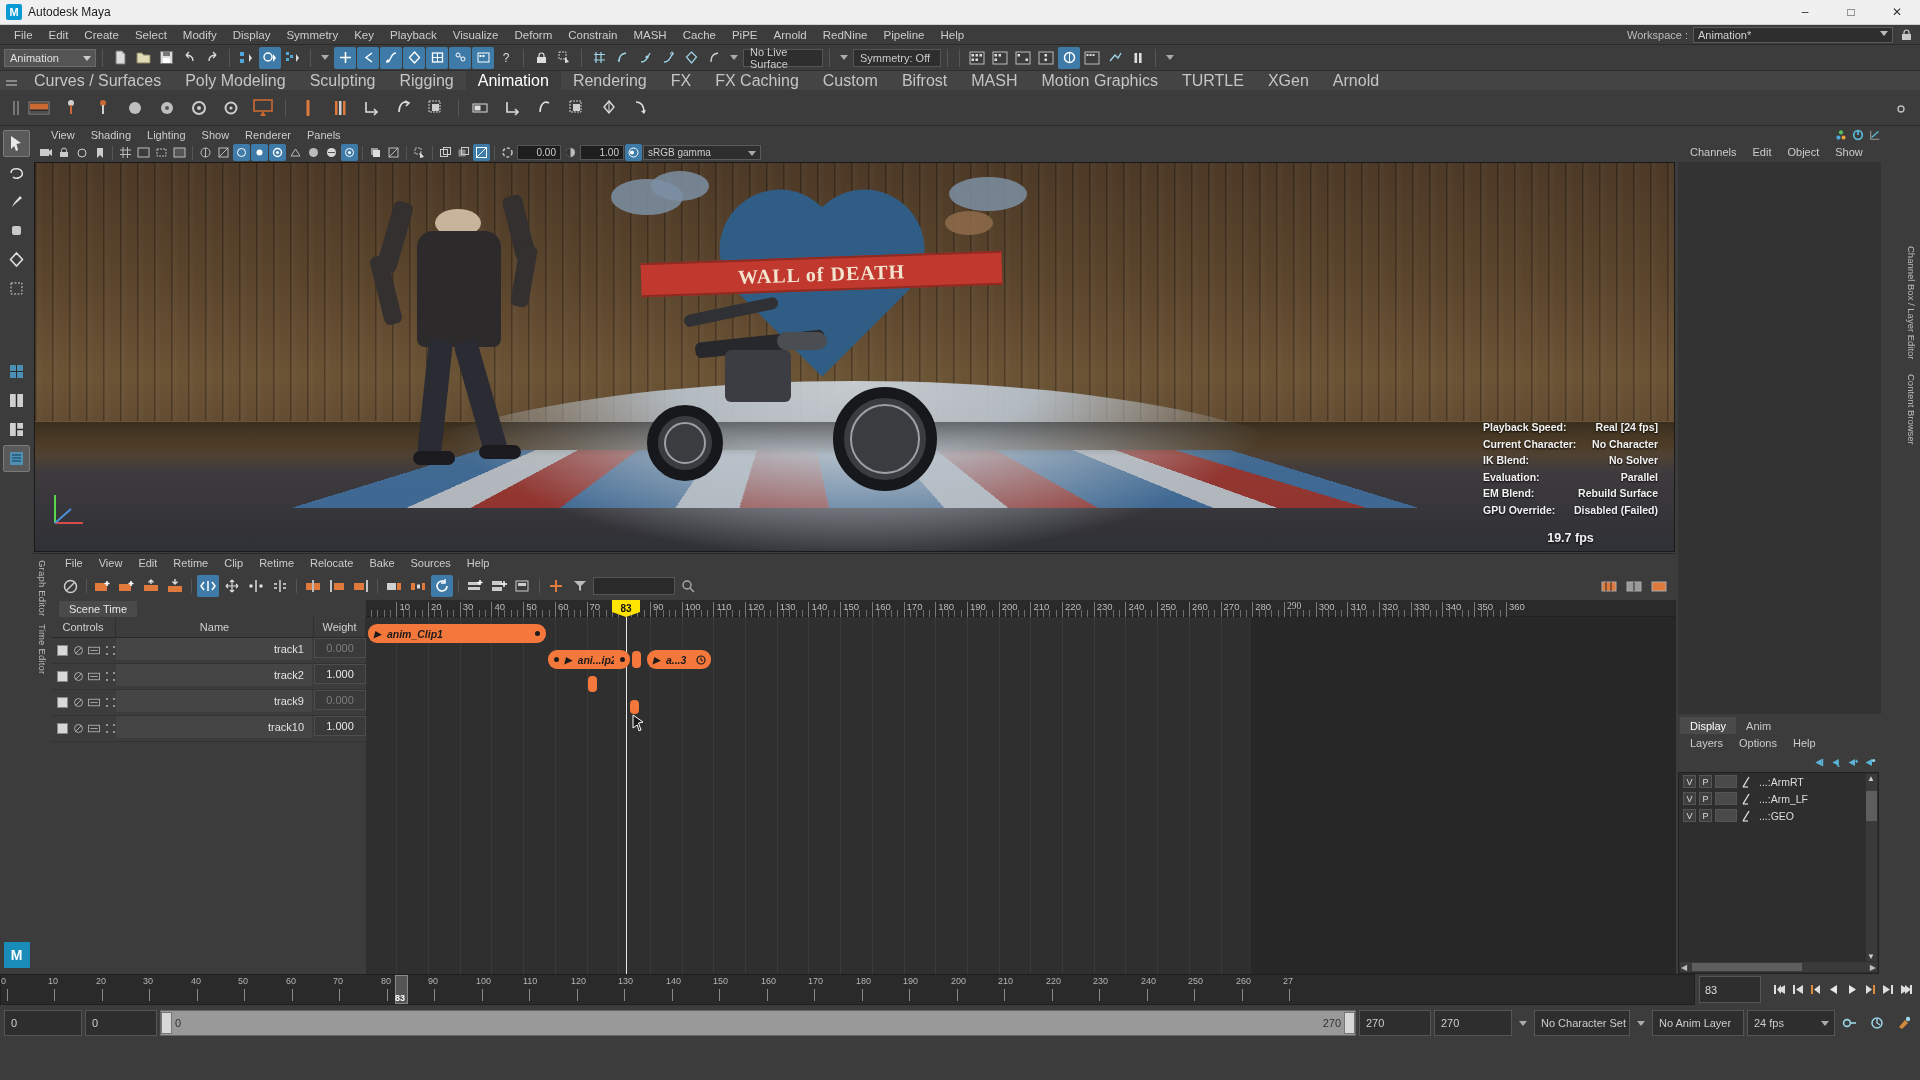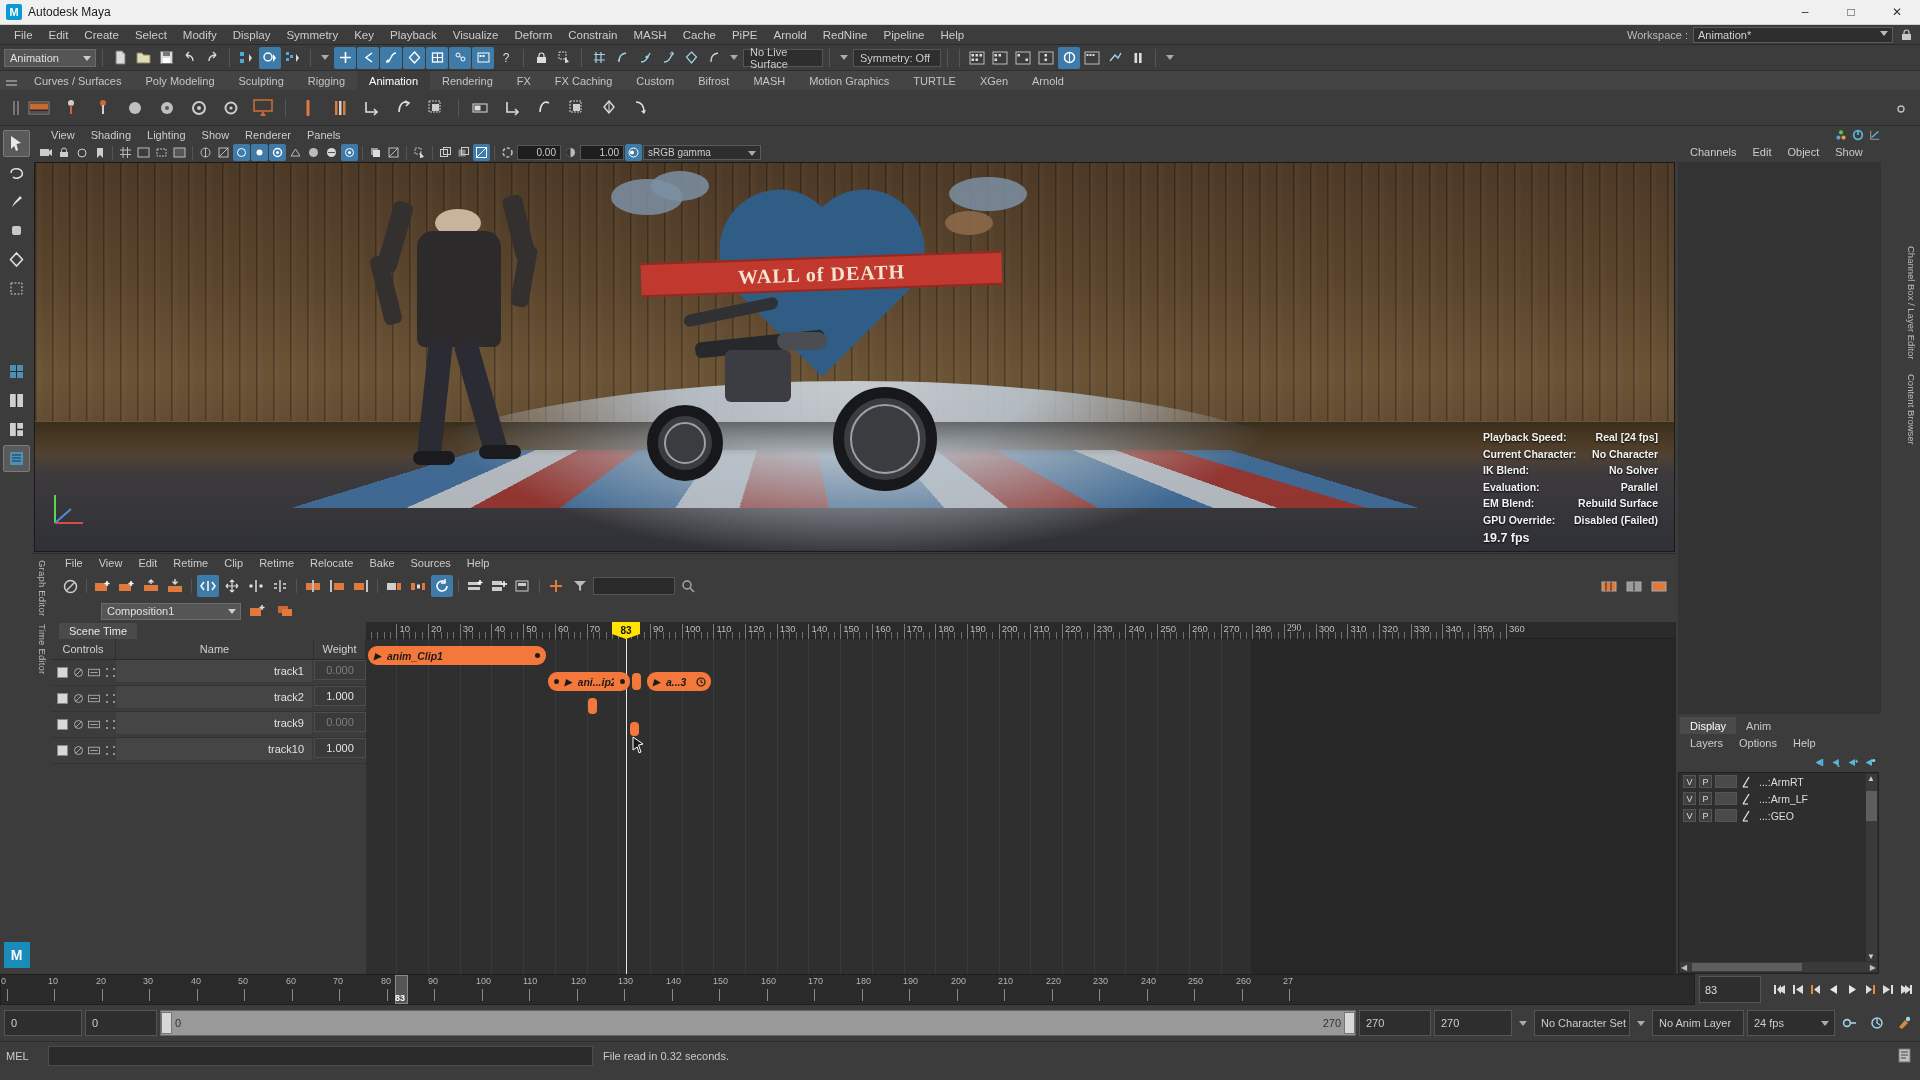--- a/index.html
+++ b/index.html
@@ -43,21 +43,21 @@
   .tbtn svg{ display:block;}
   .tbtn.on{ background:#3f7ba8;}
   .fieldbox{ height:18px;background:#2e2e2e;border:1px solid #555;font-size:11px;color:#ccc;
     display:flex;align-items:center;padding:0 6px; }
   .smallcv{border-left:4px solid transparent;border-right:4px solid transparent;
     border-top:5px solid #aaa; margin:0 4px;}
 
   .shelftabs{ height:19px;background:#444; display:flex; align-items:stretch; flex:0 0 19px;}
   .shelf-grip{ width:22px; display:flex;align-items:center;justify-content:center;}
   .shelf-grip i{ display:block;width:11px;height:2px;background:#888;box-shadow:0 4px 0 #888;}
-  .stab{ font-size:11px;color:#c5c5c5; padding:0 12px; display:flex;align-items:center;text-align:right;}
+  .stab{ font-size:16px;color:#c5c5c5; padding:0 12px; display:flex;align-items:center;text-align:right;}
   .stab.active{ background:#3c3c3c; color:#fff; }
   .shelfrow{ height:36px; background:#3c3c3c; display:flex;align-items:center; gap:2px;
     padding:0 6px; flex:0 0 36px; position:relative; border-bottom:1px solid #2b2b2b;}
   .shelfrow .grip{ width:16px;height:30px;display:flex;align-items:center;justify-content:center;}
   .shelfrow .grip i{width:2px;height:14px;background:#777;box-shadow:4px 0 0 #777;display:block;}
   .sbtn{width:30px;height:30px;display:flex;align-items:center;justify-content:center;border-radius:2px;}
   .shelf-right{position:absolute;right:4px;top:4px;display:flex;gap:4px;}
 
   
   .body{ flex:1; display:flex; min-height:0; }
@@ -87,21 +87,21 @@
   .gamma-sel{height:15px;width:118px;background:#2e2e2e;border:1px solid #5a5a5a;font-size:10px;
     color:#ccc;display:flex;align-items:center;padding-left:4px;position:relative;}
   .gamma-sel .cv{position:absolute;right:4px;top:5px;border-left:4px solid transparent;
     border-right:4px solid transparent;border-top:5px solid #aaa;}
 
   .viewport{ flex:1; position:relative; overflow:hidden; background:#3a2c20;
      border:1px solid #1a1a1a; margin:0 1px 1px 1px; }
   .hud{ position:absolute; right:16px; bottom:6px; font-size:10.5px; font-weight:bold;
         color:#f2f2f2; text-shadow:0 1px 2px #000; }
   .hud-row{ display:flex; justify-content:space-between; width:175px; line-height:16.5px;}
-  .hud-fps{ text-align:left; font-size:12.5px; margin-top:3px;}
+  .hud-fps{ text-align:center; font-size:12.5px; margin-top:13px;}
 
   
   .te{ flex:1; display:flex; min-height:0; background:#3c3c3c; border-top:1px solid #2a2a2a;}
   .te-rail{ width:18px; background:#3c3c3c; display:flex; flex-direction:column; align-items:center;
     padding-top:6px; gap:8px; flex:0 0 18px;}
   .te-rail span{ writing-mode:vertical-rl; font-size:9.5px; color:#bbb; letter-spacing:.2px;}
   .te-main{ flex:1; display:flex; flex-direction:column; min-width:0;}
   .te-menu{ height:18px;display:flex;align-items:center;padding-left:6px;flex:0 0 18px;}
   .te-menu .tm{font-size:11px;color:#ccc;padding:1px 8px;}
   .te-tools{ height:28px;background:#3c3c3c;display:flex;align-items:center;gap:2px;padding-left:8px;
@@ -1155,38 +1155,20 @@
                   </svg>
                 </div>
               <div class="tetb">
                   <svg width="16" height="15" viewBox="0 0 16 15">
                     <rect x="1" y="3" width="14" height="9" fill="#e07a3c" stroke="#aaa"></rect>
                   </svg>
                 </div>
             </div>
           </div>
 
-          <div class="te-comp">
-            <div class="comp-sel">
-              <span>Composition1</span>
-              <span class="cv"></span>
-            </div>
-            <div class="tetb">
-                <svg width="18" height="16" viewBox="0 0 18 16">
-                  <rect x="1" y="5" width="11" height="8" fill="#e07a3c"></rect>
-                  <path d="M13 2v5M10.5 4.5h5" stroke="#ddd" stroke-width="1.5"></path>
-                </svg>
-              </div>
-            <div class="tetb">
-                <svg width="18" height="16" viewBox="0 0 18 16">
-                  <rect x="1" y="3" width="10" height="7" fill="#c96a33"></rect>
-                  <rect x="5" y="6" width="10" height="7" fill="#e07a3c"></rect>
-                </svg>
-              </div>
-          </div>
 
           <div class="te-content">
             <div class="te-tracks">
               <div class="scene-tab">
                 <div class="st">Scene Time</div>
               </div>
               <div class="thead">
                 <div class="th-ctrl">Controls</div>
                 <div class="th-name">Name</div>
                 <div class="th-w">Weight</div>
@@ -1875,25 +1857,14 @@
           </svg>
         </div>
       <div class="rbtn">
           <svg width="18" height="16" viewBox="0 0 18 16">
             <path d="M4 12l6-7 3 3-6 6z" fill="#d48a3c"></path>
             <circle cx="13" cy="4" r="2.2" fill="#9ed4e8"></circle>
           </svg>
         </div>
     </div>
 
-    <div class="cmd-row">
-      <div class="mel-lbl">MEL</div>
-      <div class="cmd-input"></div>
-      <div class="cmd-result">File read in  0.32 seconds.</div>
-      <div class="cmd-icon">
-          <svg width="15" height="15" viewBox="0 0 15 15">
-            <rect x="2" y="1" width="11" height="13" fill="#c0c0c0" stroke="#777"></rect>
-            <path d="M4 4h7M4 7h7M4 10h5" stroke="#444"></path>
-          </svg>
-        </div>
-    </div>
   </div>
 </div>
 
 </body></html>

